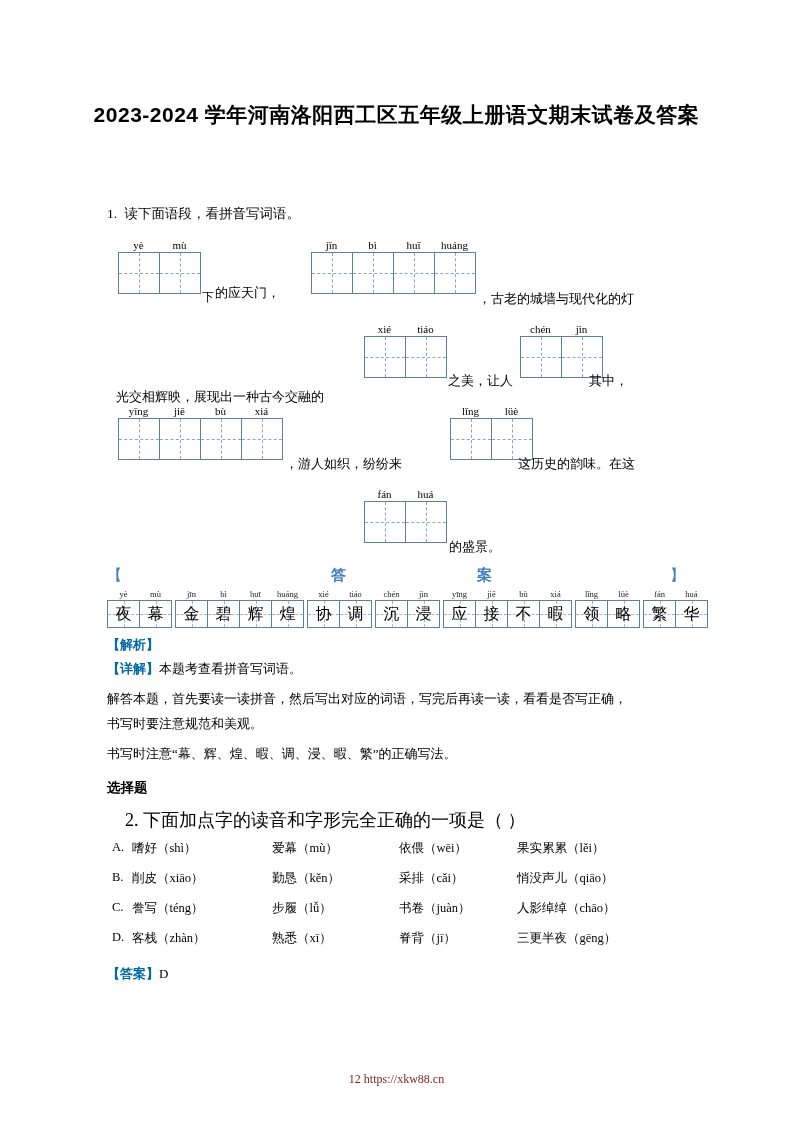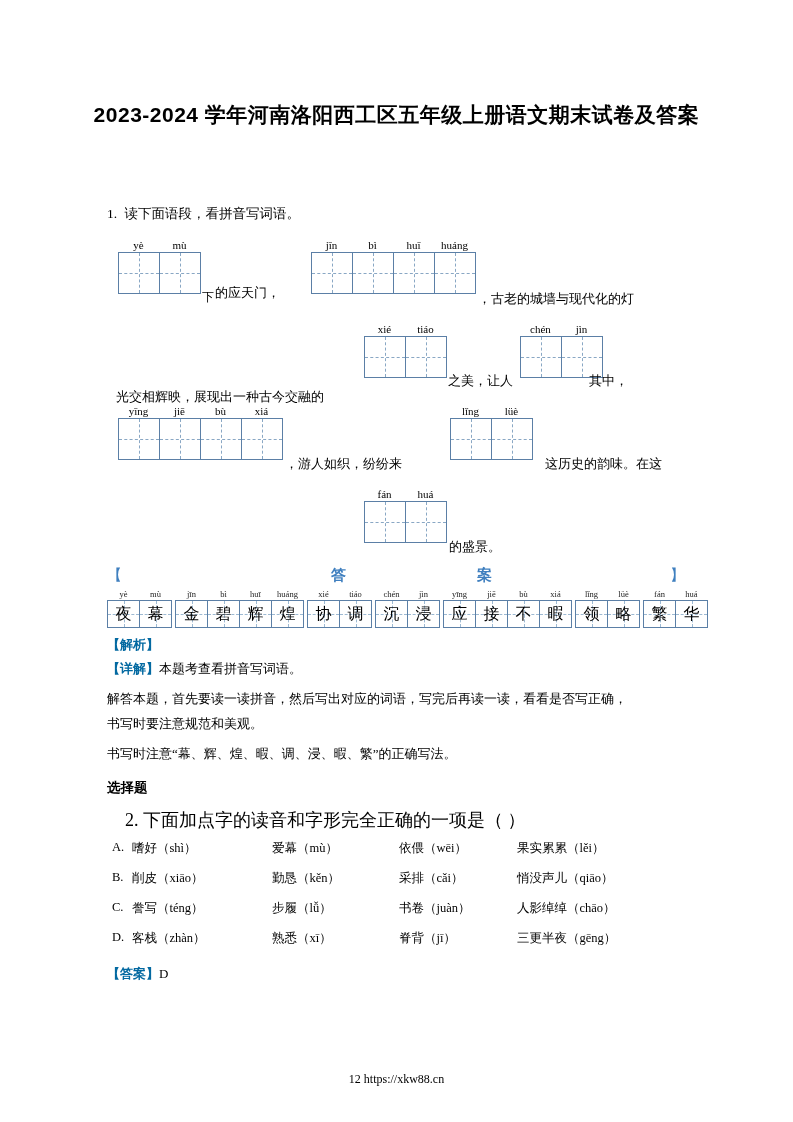--- a/index.html
+++ b/index.html
@@ -199,21 +199,21 @@
   .optrow .c1 { position: absolute; left: 20px; }
   .optrow .c2 { position: absolute; left: 160px; }
   .optrow .c3 { position: absolute; left: 287px; }
   .optrow .c4 { position: absolute; left: 405px; }
 
   .footer {
     position: absolute;
     left: 0; right: 0;
     top: 1072px;
     text-align: center;
-    color: #000000;
+    color: #7f1d1d;
     font-size: 12px;
     font-family: "Liberation Serif", serif;
   }
 </style>
 </head>
 <body>
 
 <div class="page">
 
   <h1 class="title">2023-2024 学年河南洛阳西工区五年级上册语文期末试卷及答案</h1>
@@ -299,21 +299,21 @@
       <span>lǐng</span>
       <span>lüè</span>
     </div>
     <div class="cells">
       <div class="cell"></div>
       <div class="cell"></div>
     </div>
   </div>
 
   <span class="flowtext" style="left:285px; top:455px;">，游人如织，纷纷来</span>
-  <span class="flowtext" style="left:545px; top:455px;">这历史的韵味。在这</span>
+  <span class="flowtext" style="left:518px; top:455px;">这历史的韵味。在这</span>
 
   <div class="tianzi-block" style="left:364px; top:487px;">
     <div class="pinyin-row">
       <span>fán</span>
       <span>huá</span>
     </div>
     <div class="cells">
       <div class="cell"></div>
       <div class="cell"></div>
     </div>

